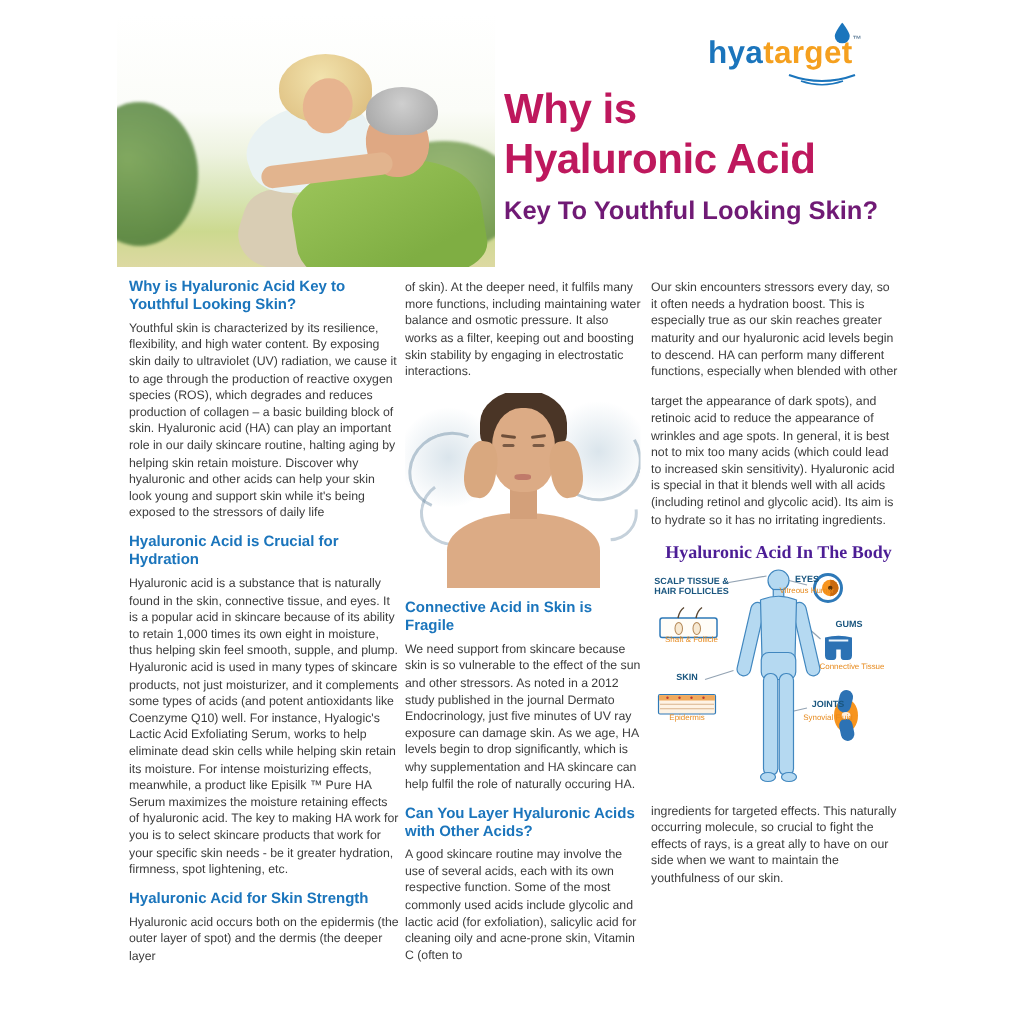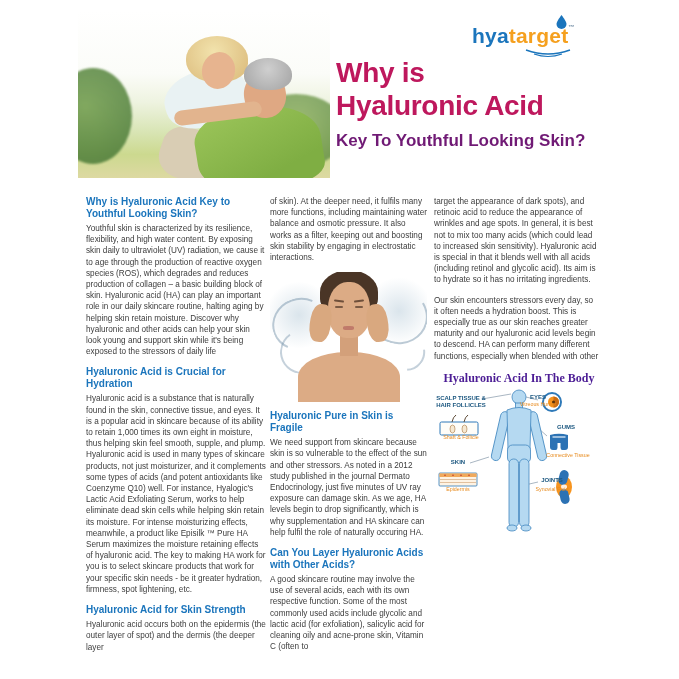--- a/index.html
+++ b/index.html
@@ -33,21 +33,21 @@
   .logo-hya{color:#1b75bc;} .logo-logic{color:#f5a01f;}
   .logo-tm{font-size:6px;color:#6b87a0;vertical-align:top;}
   .logo-drop{position:absolute;left:84px;top:-9px;}
   .logo-ripples{position:absolute;left:52px;top:24px;}
 
   .title{position:absolute;left:336px;top:56px;color:#be185d;font-weight:bold;
          font-size:28px;line-height:33px;letter-spacing:-.3px;}
   .subtitle{position:absolute;left:336px;top:131px;color:#701a75;font-weight:bold;font-size:17px;}
 
   
-  .col{position:absolute;top:186px;margin-top:10px;}
+  .col{position:absolute;top:186px;}
   .c1{left:86px;width:181px;} .c2{left:270px;width:157px;} .c3{left:434px;width:165px;}
   .h{color:#1b75bc;font-size:10px;font-weight:bold;line-height:12px;margin:0 0 3px 0;}
   .h.mt{margin-top:9px;}
   .p{color:#3c3c3c;font-size:8.2px;line-height:11.2px;margin:0 0 9px 0;}
 
   
   .facewash{position:relative;width:157px;height:130px;margin:0 0 8px 0;background:#fff;overflow:hidden;}
   .facewash .shape{position:absolute;}
   .arc{border:2px solid rgba(110,140,165,.5);border-radius:50%;background:transparent;}
   .arc.a1{left:2px;top:26px;width:52px;height:48px;border-color:rgba(110,140,165,.45) transparent transparent rgba(110,140,165,.45);transform:rotate(-20deg);}
@@ -134,29 +134,29 @@
       <div class="shape fw-face"></div>
       <div class="shape fw-brow" style="left:64px;top:28px;transform:rotate(8deg);"></div>
       <div class="shape fw-brow" style="left:84px;top:28px;transform:rotate(-8deg);"></div>
       <div class="shape fw-eye" style="left:65px;top:34px;"></div>
       <div class="shape fw-eye" style="left:85px;top:34px;"></div>
       <div class="shape fw-lips"></div>
       <div class="shape fw-hand" style="left:40px;top:32px;transform:rotate(9deg);"></div>
       <div class="shape fw-hand" style="left:97px;top:32px;transform:rotate(-9deg);"></div>
     </div>
 
-    <div class="h">Hyaluronic Pure in Skin is Fragile</div>
+    <div class="h">Connective Acid in Skin is Fragile</div>
     <p class="p">We need support from skincare because skin is so vulnerable to the effect of the sun and other stressors. As noted in a 2012 study published in the journal Dermato Endocrinology, just five minutes of UV ray exposure can damage skin. As we age, HA levels begin to drop significantly, which is why supplementation and HA skincare can help fulfil the role of naturally occuring HA.</p>
     <div class="h mt">Can You Layer Hyaluronic Acids with Other Acids?</div>
     <p class="p" style="margin-bottom:0;">A good skincare routine may involve the use of several acids, each with its own respective function. Some of the most commonly used acids include glycolic and lactic acid (for exfoliation), salicylic acid for cleaning oily and acne-prone skin, Vitamin C (often to</p>
   </div>
 
   <div class="col c3">
+    <p class="p">Our skin encounters stressors every day, so it often needs a hydration boost. This is especially true as our skin reaches greater maturity and our hyaluronic acid levels begin to descend. HA can perform many different functions, especially when blended with other</p>
     <p class="p">target the appearance of dark spots), and retinoic acid to reduce the appearance of wrinkles and age spots. In general, it is best not to mix too many acids (which could lead to increased skin sensitivity). Hyaluronic acid is special in that it blends well with all acids (including retinol and glycolic acid). Its aim is to hydrate so it has no irritating ingredients.</p>
-    <p class="p">Our skin encounters stressors every day, so it often needs a hydration boost. This is especially true as our skin reaches greater maturity and our hyaluronic acid levels begin to descend. HA can perform many different functions, especially when blended with other</p>
 
     <div class="diagram">
       <div class="d-title">Hyaluronic Acid In The Body</div>
 
       <svg class="d-svg" width="170" height="150" viewBox="0 0 170 150">
 
         <g stroke="#93a3b3" stroke-width="0.8">
           <line x1="48" y1="10" x2="77" y2="5"></line>
           <line x1="92" y1="8" x2="104" y2="11"></line>
           <line x1="96" y1="32" x2="113" y2="47"></line>
@@ -225,15 +225,16 @@
       <div class="d-label" style="left:112px;top:53px;width:40px;">GUMS</div>
       <div class="d-cap" style="left:106px;top:82px;width:56px;">Connective Tissue</div>
 
       <div class="d-label" style="left:4px;top:88px;width:40px;">SKIN</div>
       <div class="d-cap" style="left:0;top:116px;width:48px;">Epidermis</div>
 
       <div class="d-label" style="left:98px;top:106px;width:40px;">JOINTS</div>
       <div class="d-cap" style="left:94px;top:116px;width:48px;">Synovial Fluid</div>
     </div>
 
+    <p class="p">ingredients for targeted effects. This naturally occurring molecule, so crucial to fight the effects of rays, is a great ally to have on our side when we want to maintain the youthfulness of our skin.</p>
   </div>
 
 </div>
 
 </body></html>

